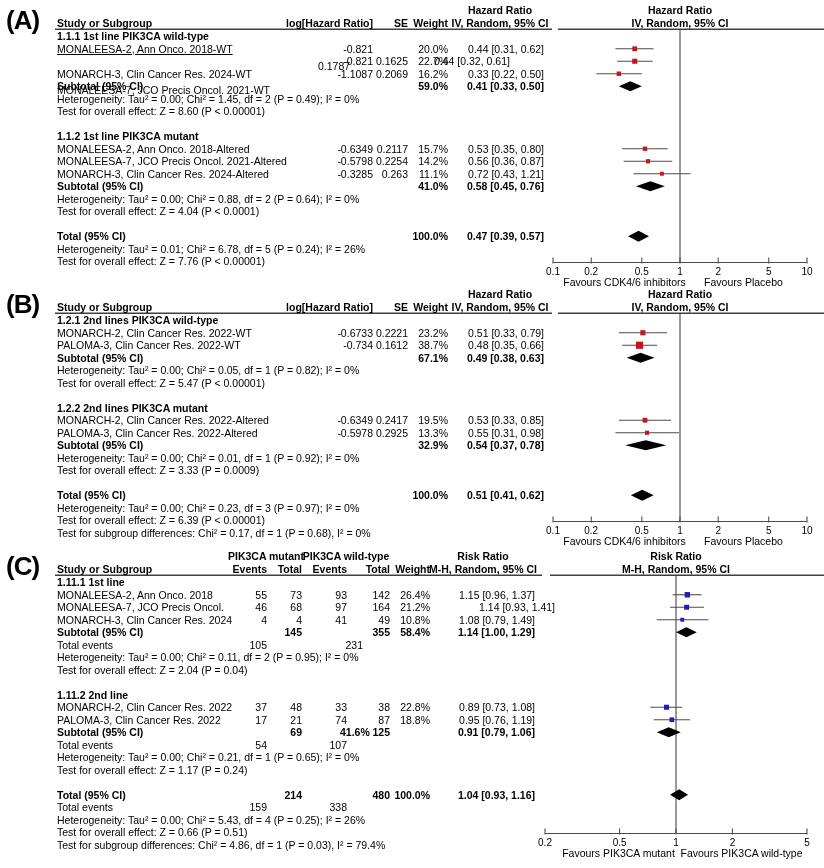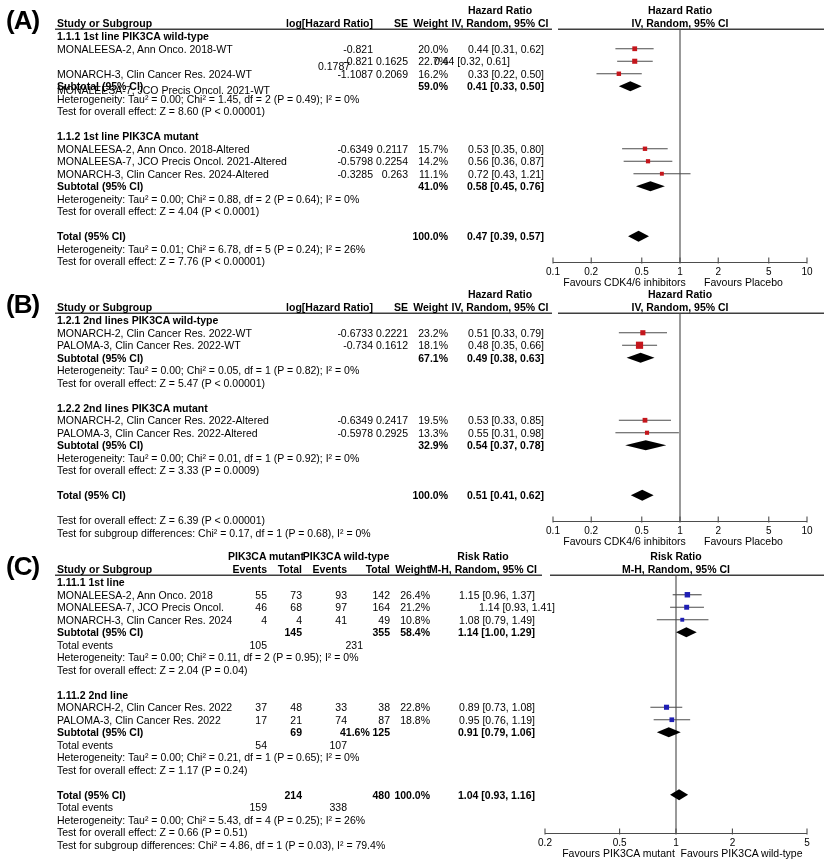--- a/index.html
+++ b/index.html
@@ -59,21 +59,21 @@
       </svg>
       <span class="cell b" style="left: 420px; top: 1px; width: 160px; text-align: center;">Hazard Ratio</span>
       <span class="cell b" style="left: 600px; top: 1px; width: 160px; text-align: center;">Hazard Ratio</span>
       <span class="cell b" style="left: 57px; top: 13.5px;">Study or Subgroup</span>
       <span class="cell b" style="left: 263px; top: 13.5px; width: 110px; text-align: right;">log[Hazard Ratio]</span>
       <span class="cell b" style="left: 298px; top: 13.5px; width: 110px; text-align: right;">SE</span>
       <span class="cell b" style="left: 338px; top: 13.5px; width: 110px; text-align: right;">Weight</span>
       <span class="cell b" style="left: 420px; top: 13.5px; width: 160px; text-align: center;">IV, Random, 95% CI</span>
       <span class="cell b" style="left: 600px; top: 13.5px; width: 160px; text-align: center;">IV, Random, 95% CI</span>
       <span class="cell b" style="left: 57px; top: 27px;">1.1.1 1st line PIK3CA wild-type</span>
-      <span class="cell" style="left: 57px; top: 39.5px;">MONALEESA-2, Ann Onco. 2018-WT</span>
+      <span class="cell" style="left: 57px; top: 39.5px; text-decoration: underline;">MONALEESA-2, Ann Onco. 2018-WT</span>
       <span class="cell" style="left: 283px; top: 39.5px; width: 90px; text-align: right;">-0.821</span>
       <span class="cell" style="left: 318px; top: 46px; width: 90px; text-align: left; margin-top: 11px;">0.1787</span>
       <span class="cell" style="left: 358px; top: 39.5px; width: 90px; text-align: right;">20.0%</span>
       <span class="cell" style="left: 434px; top: 39.5px; width: 110px; text-align: right;">0.44 [0.31, 0.62]</span>
       <span class="cell" style="left: 57px; top: 52px; margin-top: 29px;">MONALEESA-7, JCO Precis Oncol. 2021-WT</span>
       <span class="cell" style="left: 283px; top: 52px; width: 90px; text-align: right;">-0.821</span>
       <span class="cell" style="left: 318px; top: 52px; width: 90px; text-align: right;">0.1625</span>
       <span class="cell" style="left: 358px; top: 52px; width: 90px; text-align: right;">22.7%</span>
       <span class="cell" style="left: 434px; top: 52px; width: 110px; text-align: left;">0.44 [0.32, 0.61]</span>
       <span class="cell" style="left: 57px; top: 64.5px;">MONARCH-3, Clin Cancer Res. 2024-WT</span>
@@ -158,21 +158,21 @@
       <span class="cell b" style="left: 600px; top: 13.5px; width: 160px; text-align: center;">IV, Random, 95% CI</span>
       <span class="cell b" style="left: 57px; top: 27px;">1.2.1 2nd lines PIK3CA wild-type</span>
       <span class="cell" style="left: 57px; top: 39.5px;">MONARCH-2, Clin Cancer Res. 2022-WT</span>
       <span class="cell" style="left: 283px; top: 39.5px; width: 90px; text-align: right;">-0.6733</span>
       <span class="cell" style="left: 318px; top: 39.5px; width: 90px; text-align: right;">0.2221</span>
       <span class="cell" style="left: 358px; top: 39.5px; width: 90px; text-align: right;">23.2%</span>
       <span class="cell" style="left: 434px; top: 39.5px; width: 110px; text-align: right;">0.51 [0.33, 0.79]</span>
       <span class="cell" style="left: 57px; top: 52px;">PALOMA-3, Clin Cancer Res. 2022-WT</span>
       <span class="cell" style="left: 283px; top: 52px; width: 90px; text-align: right;">-0.734</span>
       <span class="cell" style="left: 318px; top: 52px; width: 90px; text-align: right;">0.1612</span>
-      <span class="cell" style="left: 358px; top: 52px; width: 90px; text-align: right;">18.1%</span>
+      <span class="cell" style="left: 358px; top: 52px; width: 90px; text-align: right;">38.7%</span>
       <span class="cell" style="left: 434px; top: 52px; width: 110px; text-align: right;">0.48 [0.35, 0.66]</span>
       <span class="cell b" style="left: 57px; top: 64.5px;">Subtotal (95% CI)</span>
       <span class="cell b" style="left: 358px; top: 64.5px; width: 90px; text-align: right;">67.1%</span>
       <span class="cell b" style="left: 434px; top: 64.5px; width: 110px; text-align: right;">0.49 [0.38, 0.63]</span>
       <span class="cell" style="left: 57px; top: 77px;">Heterogeneity: Tau² = 0.00; Chi² = 0.05, df = 1 (P = 0.82); I² = 0%</span>
       <span class="cell" style="left: 57px; top: 89.5px;">Test for overall effect: Z = 5.47 (P &lt; 0.00001)</span>
       <span class="cell b" style="left: 57px; top: 114.5px;">1.2.2 2nd lines PIK3CA mutant</span>
       <span class="cell" style="left: 57px; top: 127px;">MONARCH-2, Clin Cancer Res. 2022-Altered</span>
       <span class="cell" style="left: 283px; top: 127px; width: 90px; text-align: right;">-0.6349</span>
       <span class="cell" style="left: 318px; top: 127px; width: 90px; text-align: right;">0.2417</span>
@@ -184,20 +184,21 @@
       <span class="cell" style="left: 358px; top: 139.5px; width: 90px; text-align: right;">13.3%</span>
       <span class="cell" style="left: 434px; top: 139.5px; width: 110px; text-align: right;">0.55 [0.31, 0.98]</span>
       <span class="cell b" style="left: 57px; top: 152px;">Subtotal (95% CI)</span>
       <span class="cell b" style="left: 358px; top: 152px; width: 90px; text-align: right;">32.9%</span>
       <span class="cell b" style="left: 434px; top: 152px; width: 110px; text-align: right;">0.54 [0.37, 0.78]</span>
       <span class="cell" style="left: 57px; top: 164.5px;">Heterogeneity: Tau² = 0.00; Chi² = 0.01, df = 1 (P = 0.92); I² = 0%</span>
       <span class="cell" style="left: 57px; top: 177px;">Test for overall effect: Z = 3.33 (P = 0.0009)</span>
       <span class="cell b" style="left: 57px; top: 202px;">Total (95% CI)</span>
       <span class="cell b" style="left: 358px; top: 202px; width: 90px; text-align: right;">100.0%</span>
       <span class="cell b" style="left: 434px; top: 202px; width: 110px; text-align: right;">0.51 [0.41, 0.62]</span>
+      <span class="cell" style="left: 57px; top: 214.5px;">Heterogeneity: Tau² = 0.00; Chi² = 0.23, df = 3 (P = 0.97); I² = 0%</span>
       <span class="cell" style="left: 57px; top: 227px;">Test for overall effect: Z = 6.39 (P &lt; 0.00001)</span>
       <span class="cell" style="left: 57px; top: 239.5px;">Test for subgroup differences: Chi² = 0.17, df = 1 (P = 0.68), I² = 0%</span>
     </section>
   <section class="panel" id="panel-2" style="height: 312px;">
     <span class="plabel">(C)</span>
   <svg width="824" height="312" viewBox="0 0 824 312">
         <line x1="55" y1="26.3" x2="542" y2="26.3" stroke="#3f3f3f" stroke-width="1.4"></line>
         <line x1="550" y1="26.3" x2="824" y2="26.3" stroke="#3f3f3f" stroke-width="1.4"></line>
         <line x1="676" y1="27" x2="676" y2="284.5" stroke="#555" stroke-width="1.2"></line>
         <line x1="672.6772988005075" y1="45.75" x2="701.6239812672693" y2="45.75" stroke="#4d4d4d" stroke-width="1.1"></line>

